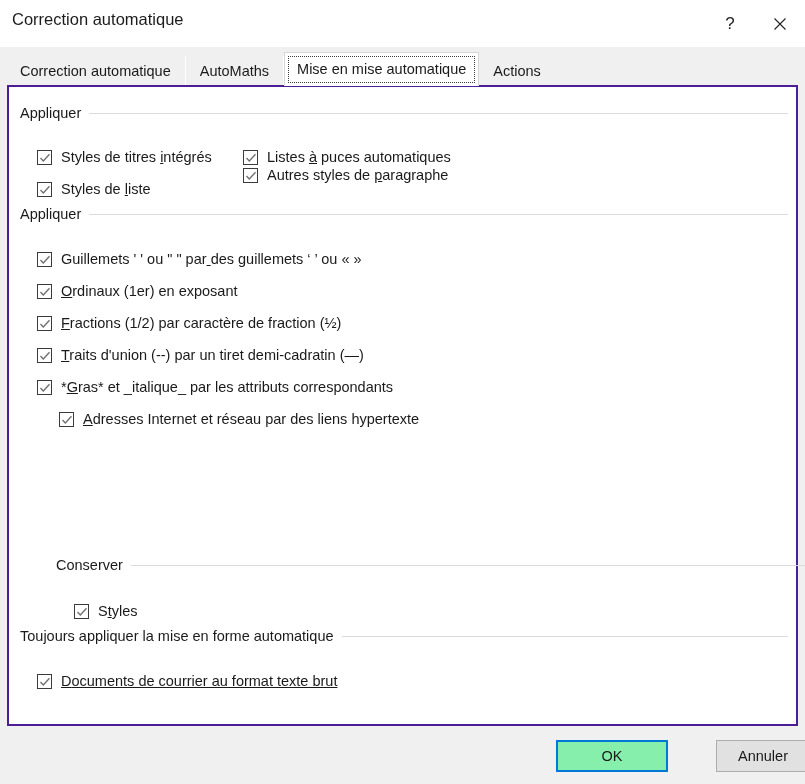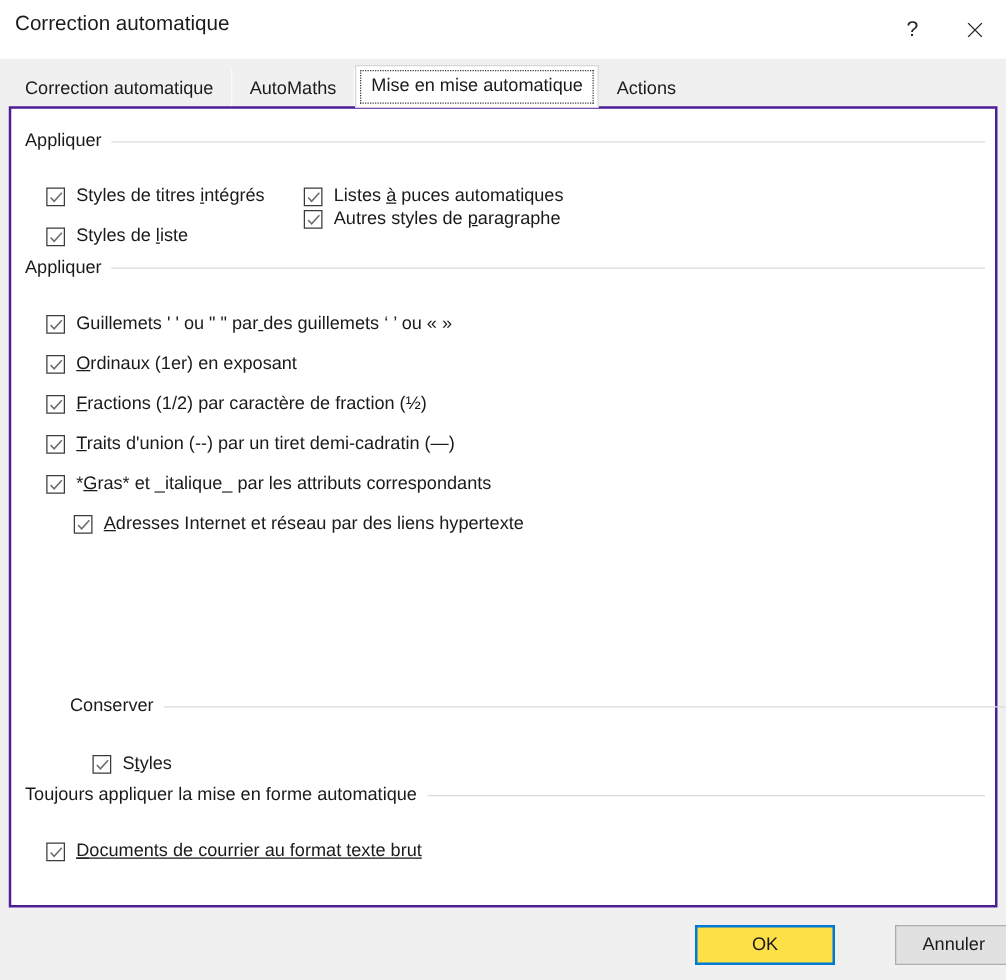--- a/index.html
+++ b/index.html
@@ -183,21 +183,21 @@
     color: #1a1a1a;
     display: flex;
     align-items: center;
     justify-content: center;
     cursor: default;
     box-sizing: border-box;
   }
   .btn.ok {
     left: 556px;
     width: 112px;
-    background: #fde047;
+    background: #86efac;
     border: 2px solid #0078d7;
   }
   .btn.cancel {
     left: 716px;
     width: 94px;
   }
 </style>
 </head>
 <body>
 

